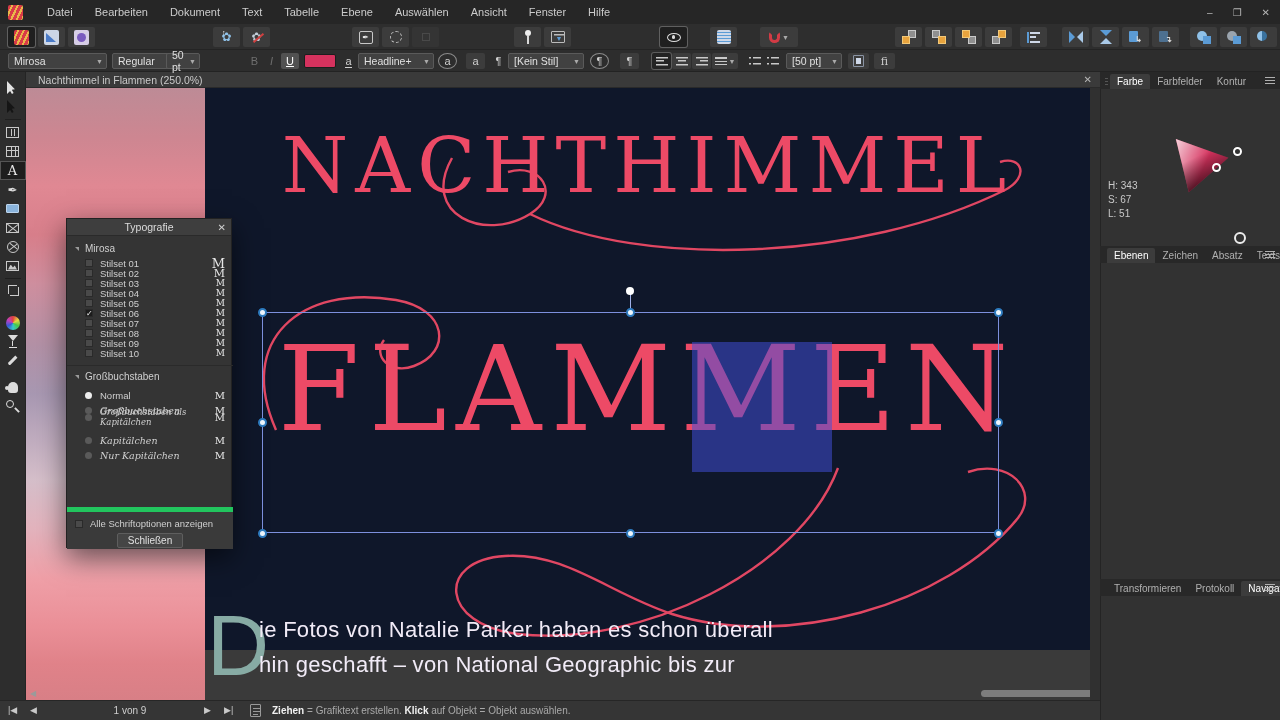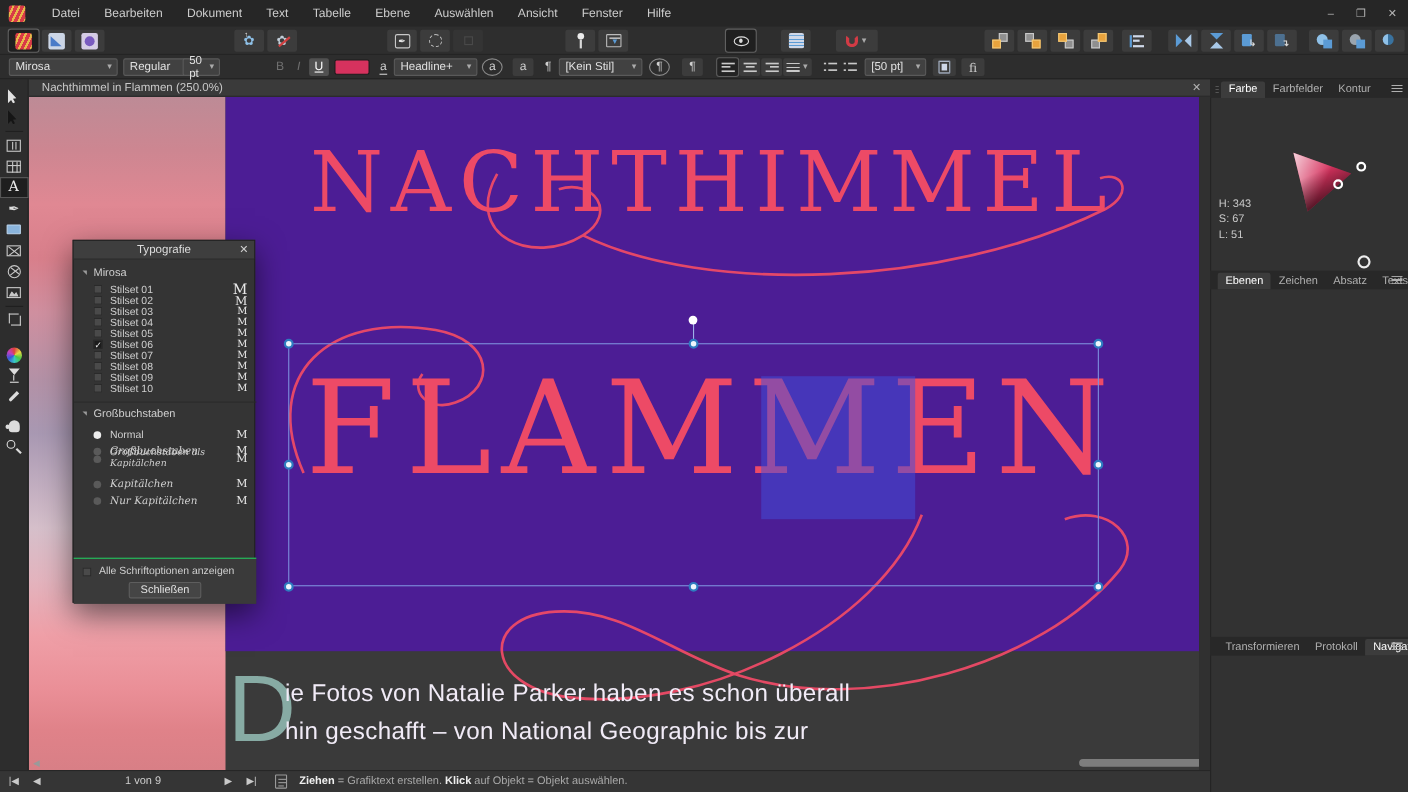--- a/index.html
+++ b/index.html
@@ -101,21 +101,21 @@
 .thand i{position:absolute;left:-3px;top:4px;width:4px;height:4px;background:#dcdcdc;border-radius:2px}
 .tzoom{position:relative;width:13px;height:13px}
 .tzoom i{position:absolute;left:0;top:0;width:8px;height:8px;border:1.5px solid #dcdcdc;border-radius:50%}
 .tzoom b{position:absolute;right:1px;bottom:0;width:2px;height:6px;background:#dcdcdc;transform:rotate(-45deg)}
 
 #tabbar{position:absolute;left:26px;top:72px;width:1074px;height:16px;background:#3a3a3a;border-bottom:1px solid #2a2a2a;display:flex;align-items:center;z-index:30}
 #tabtitle{margin-left:12px;font-size:10.5px;color:#c9c9c9}
 #tabclose{position:absolute;right:8px;font-size:10px;color:#b5b5b5}
 #canvas{position:absolute;left:26px;top:88px;width:1074px;height:612px;background:#3a3a3a;overflow:hidden;z-index:20}
 #photo{position:absolute;left:0;top:0;width:179px;height:612px;background:linear-gradient(180deg,#bd8b96 0%,#cd8691 8%,#e08893 16%,#d87f8b 24%,#cf8f9f 32%,#b391a6 42%,#a898b2 50%,#c2aec0 58%,#d5bfca 64%,#e3b3bd 72%,#ef9fa7 80%,#ea8f97 88%,#e08289 94%,#d87f86 100%)}
-#page{position:absolute;left:179px;top:0;width:885px;height:504px;background:#4c1d95}
+#page{position:absolute;left:179px;top:0;width:885px;height:562px;background:#0f172a}
 .hline{position:absolute;left:0;width:885px;text-align:center;font-family:"DejaVu Serif",serif;color:#ed4a66;line-height:1;white-space:nowrap}
 #h1{top:40px;font-size:76px;letter-spacing:7px}
 #h2{top:190px;font-size:44px;letter-spacing:5px}
 #h3{top:242px;font-size:118px;letter-spacing:9px}
 #highlight{position:absolute;left:487px;top:254px;width:140px;height:130px;background:rgba(66,78,218,0.52)}
 #dropcap{position:absolute;left:181px;top:514px;font-family:"Liberation Sans",sans-serif;font-size:86px;line-height:1;color:#87aba4;font-weight:400}
 .bline{position:absolute;left:233px;color:#f1ebf7;font-size:22px;letter-spacing:.3px}
 #bl1{top:529px}#bl2{top:564px}
 
 #selframe{position:absolute;left:236px;top:224px;width:737px;height:221px;border:1px solid #7d90dd}
@@ -141,21 +141,21 @@
 .cb{width:8px;height:8px;background:#4a4a4a;border:1px solid #2a2a2a;margin-right:7px;flex:none;font-size:8px;line-height:7px;text-align:center;color:#f0f0f0}
 .cb.on{background:#1c1c1c}
 .ssrow .glyph{margin-left:auto;font-family:"DejaVu Serif",serif;color:#e8e8e8;font-size:9px}
 .ssrow.g1 .glyph{font-size:13px}.ssrow.g2 .glyph{font-size:11px}
 .caprow{position:absolute;left:18px;width:140px;height:12px;display:flex;align-items:center;font-size:9.5px;color:#cfcfcf}
 .rad{width:7px;height:7px;border-radius:50%;background:#5a5a5a;margin-right:8px;flex:none}
 .rad.on{background:#ededed}
 .caprow .glyph{margin-left:auto;font-family:"DejaVu Serif",serif;color:#e8e8e8;font-size:10px}
 .caprow.it span.lab{font-family:"DejaVu Serif",serif;font-style:italic}
 .tdivh{position:absolute;left:0;width:166px;height:1px;background:#2a2a2a}
-#typofoot{position:absolute;left:0;top:288px;width:166px;height:42px;background:#3a3a3a;border-top:1px solid #22c55e}
+#typofoot{position:absolute;left:0;top:288px;width:166px;height:42px;background:#3a3a3a;border-top:5px solid #22c55e}
 #showall{position:absolute;left:8px;top:6px;display:flex;align-items:center;font-size:9.5px;color:#cfcfcf}
 #closebtn{position:absolute;left:50px;top:21px;width:66px;height:15px;background:#454545;border:1px solid #5e5e5e;border-radius:2px;text-align:center;font-size:10px;color:#e0e0e0;line-height:14px}
 
 #rightcol{position:absolute;left:1100px;top:72px;width:180px;height:648px;background:#323232;border-left:1px solid #242424;z-index:46}
 .ptabs{position:absolute;left:1100px;width:180px;height:17px;background:#282828;display:flex;align-items:flex-end;gap:0;z-index:47}
 .ptab{padding:2px 7px;font-size:10px;color:#b0b0b0}
 .ptab.on{background:#3c3c3c;color:#fff;border-radius:2px 2px 0 0}
 .pmenu{position:absolute;right:5px;top:5px;width:10px;height:7px;background:repeating-linear-gradient(#b0b0b0 0 1px,transparent 1px 3px)}
 .grip{margin:0 2px 3px 5px;width:3px;height:8px;background:repeating-linear-gradient(#555 0 1px,transparent 1px 3px)}
 

